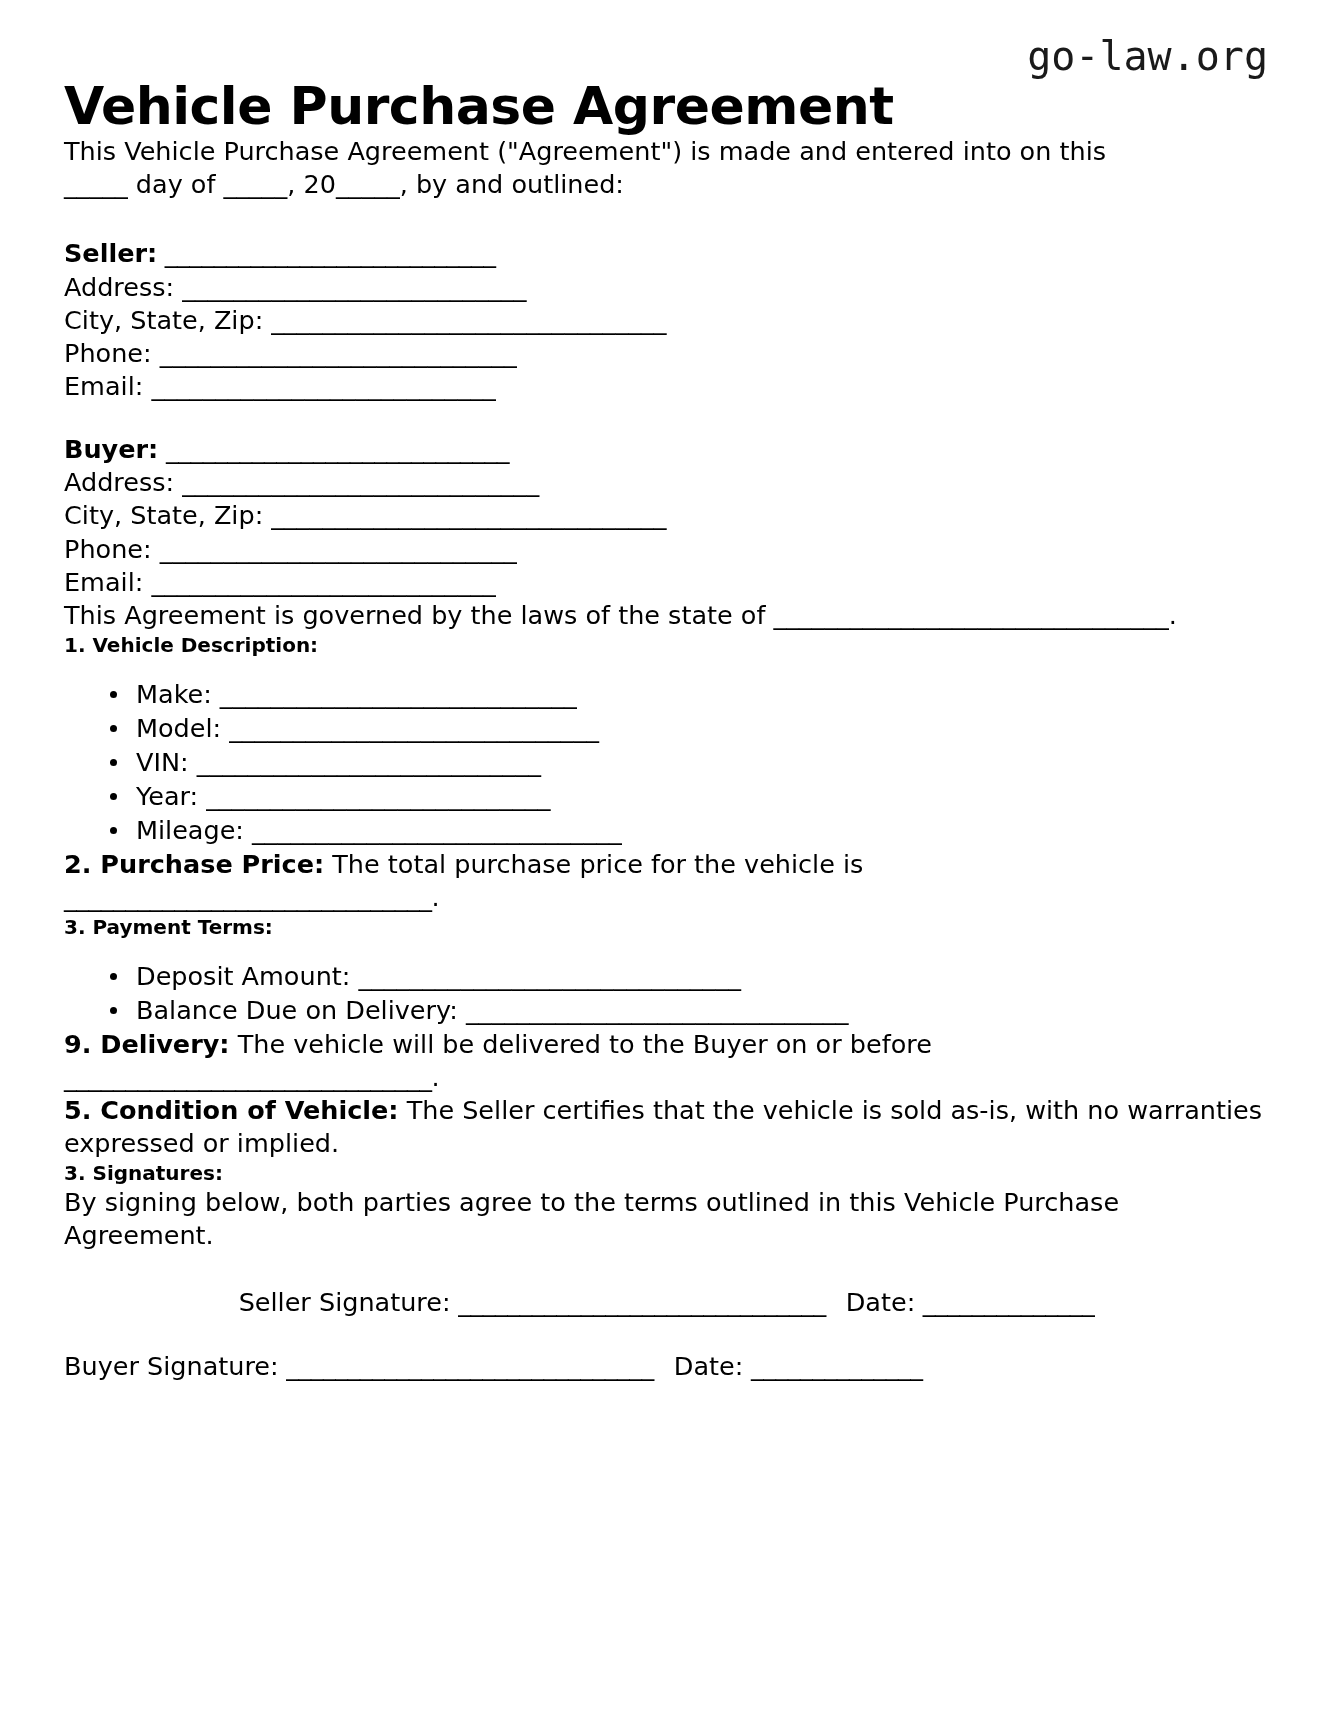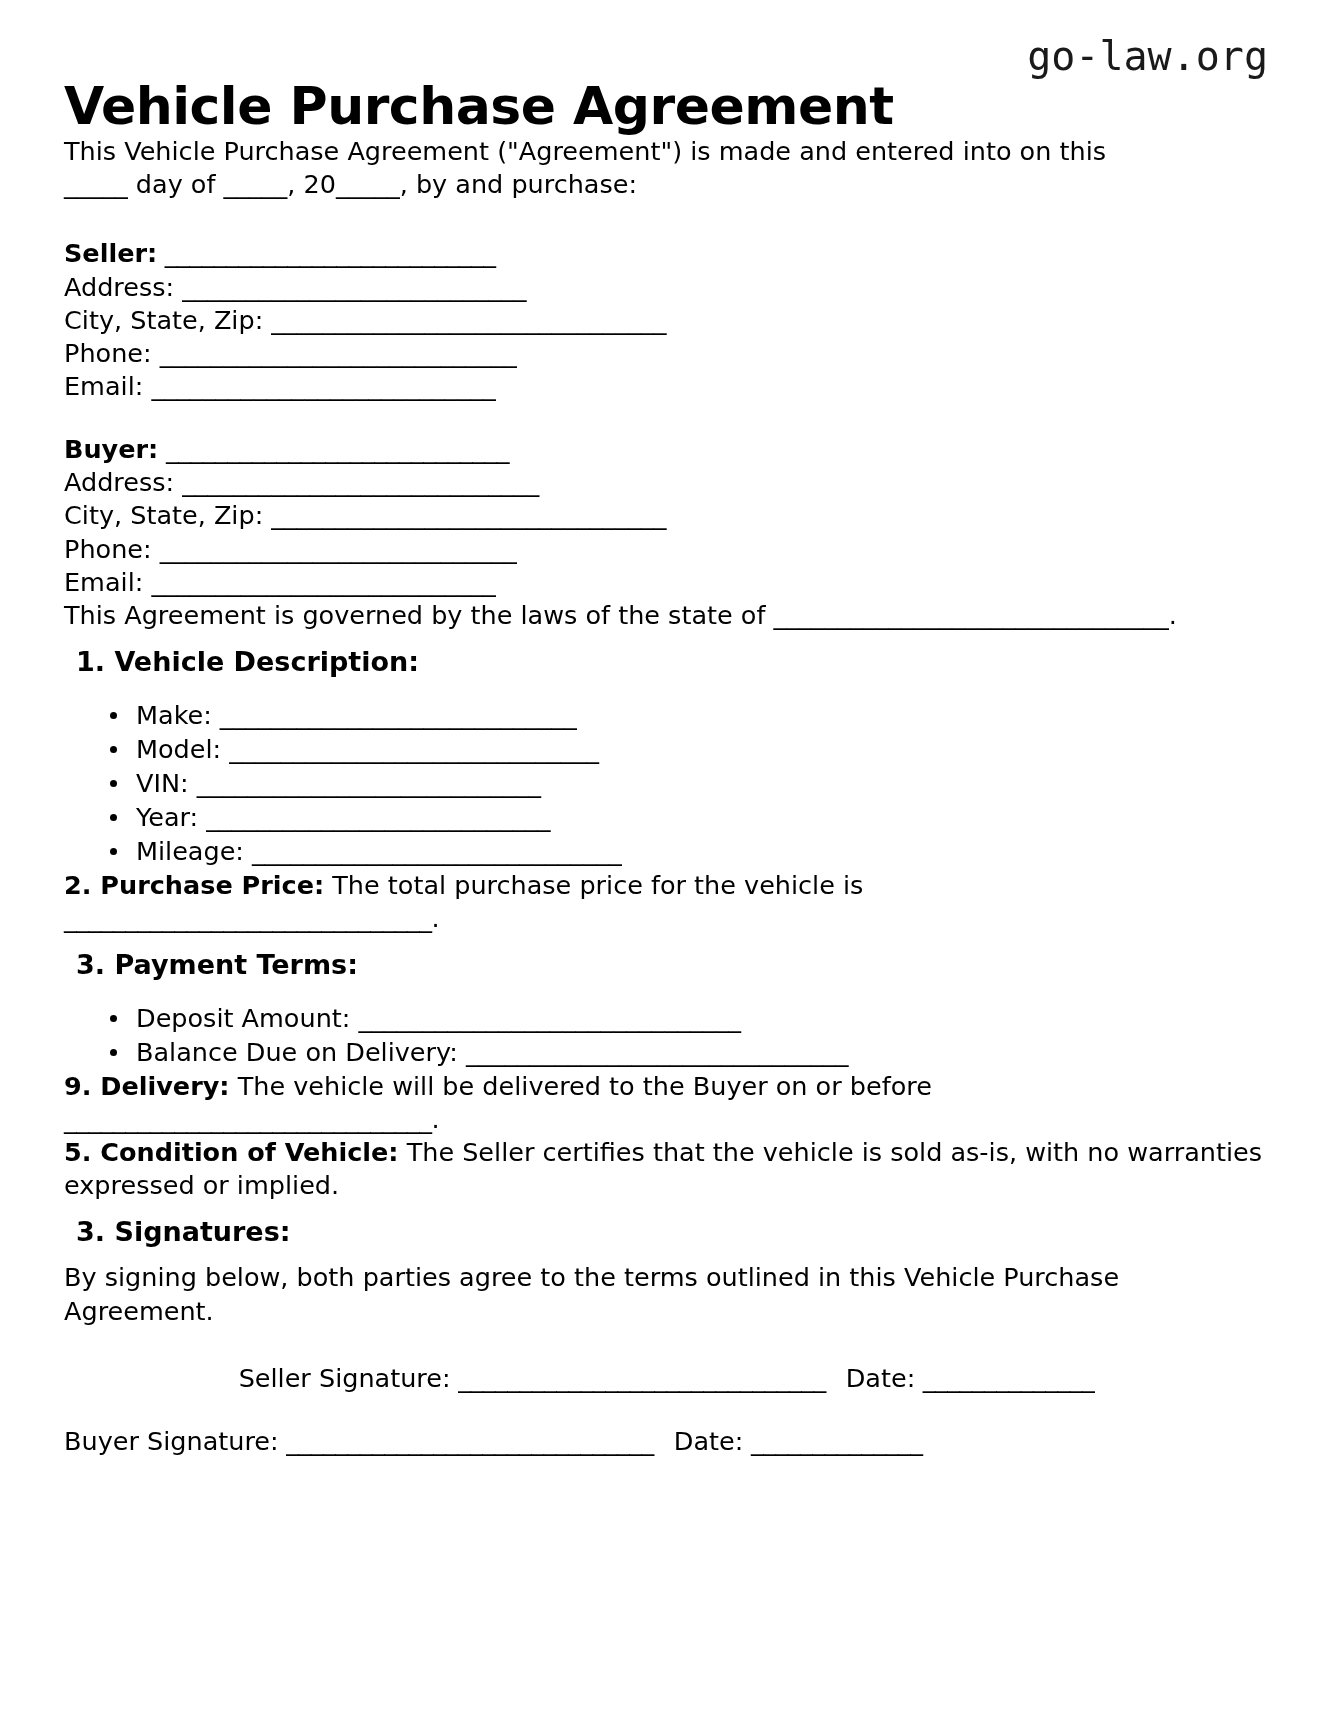--- a/index.html
+++ b/index.html
@@ -73,23 +73,23 @@
   .party-line.first .blank {
     font-weight: normal;
   }
   .buyer-block {
     margin-top: 30px;
   }
   .governing {
     margin-top: 34px;
   }
   h2.section-head {
-    font-size: 27px;
+    font-size: 20px;
     font-weight: bold;
-    margin: 12px;
+    margin: 0;
     padding: 0;
     line-height: 1.3;
   }
   .sec-gap { margin-top: 34px; }
   .sec-gap-sm { margin-top: 30px; }
   ul.bullets {
     margin: 20px 0 0 0;
     padding: 0 0 0 42px;
     list-style: none;
   }
@@ -129,21 +129,21 @@
 <div class="page">
 
   <div class="brand">go-law.org</div>
 
   <div class="content">
 
     <h1 class="doc-title">Vehicle Purchase Agreement</h1>
 
     <p class="para intro">
       <span>This Vehicle Purchase Agreement ("Agreement") is made and entered into on this _____</span>
-      <span>day of _____, 20_____, by and purchase:</span>
+      <span>day of _____, 20_____, by and outlined:</span>
     </p>
 
     <div class="party-block">
       <div class="party-line first"><span>Seller:</span><span class="blank"> ___________________________</span></div>
       <div class="party-line">Address: ___________________________</div>
       <div class="party-line">City, State, Zip: _______________________________</div>
       <div class="party-line">Phone: ____________________________</div>
       <div class="party-line">Email: ___________________________</div>
     </div>
 

